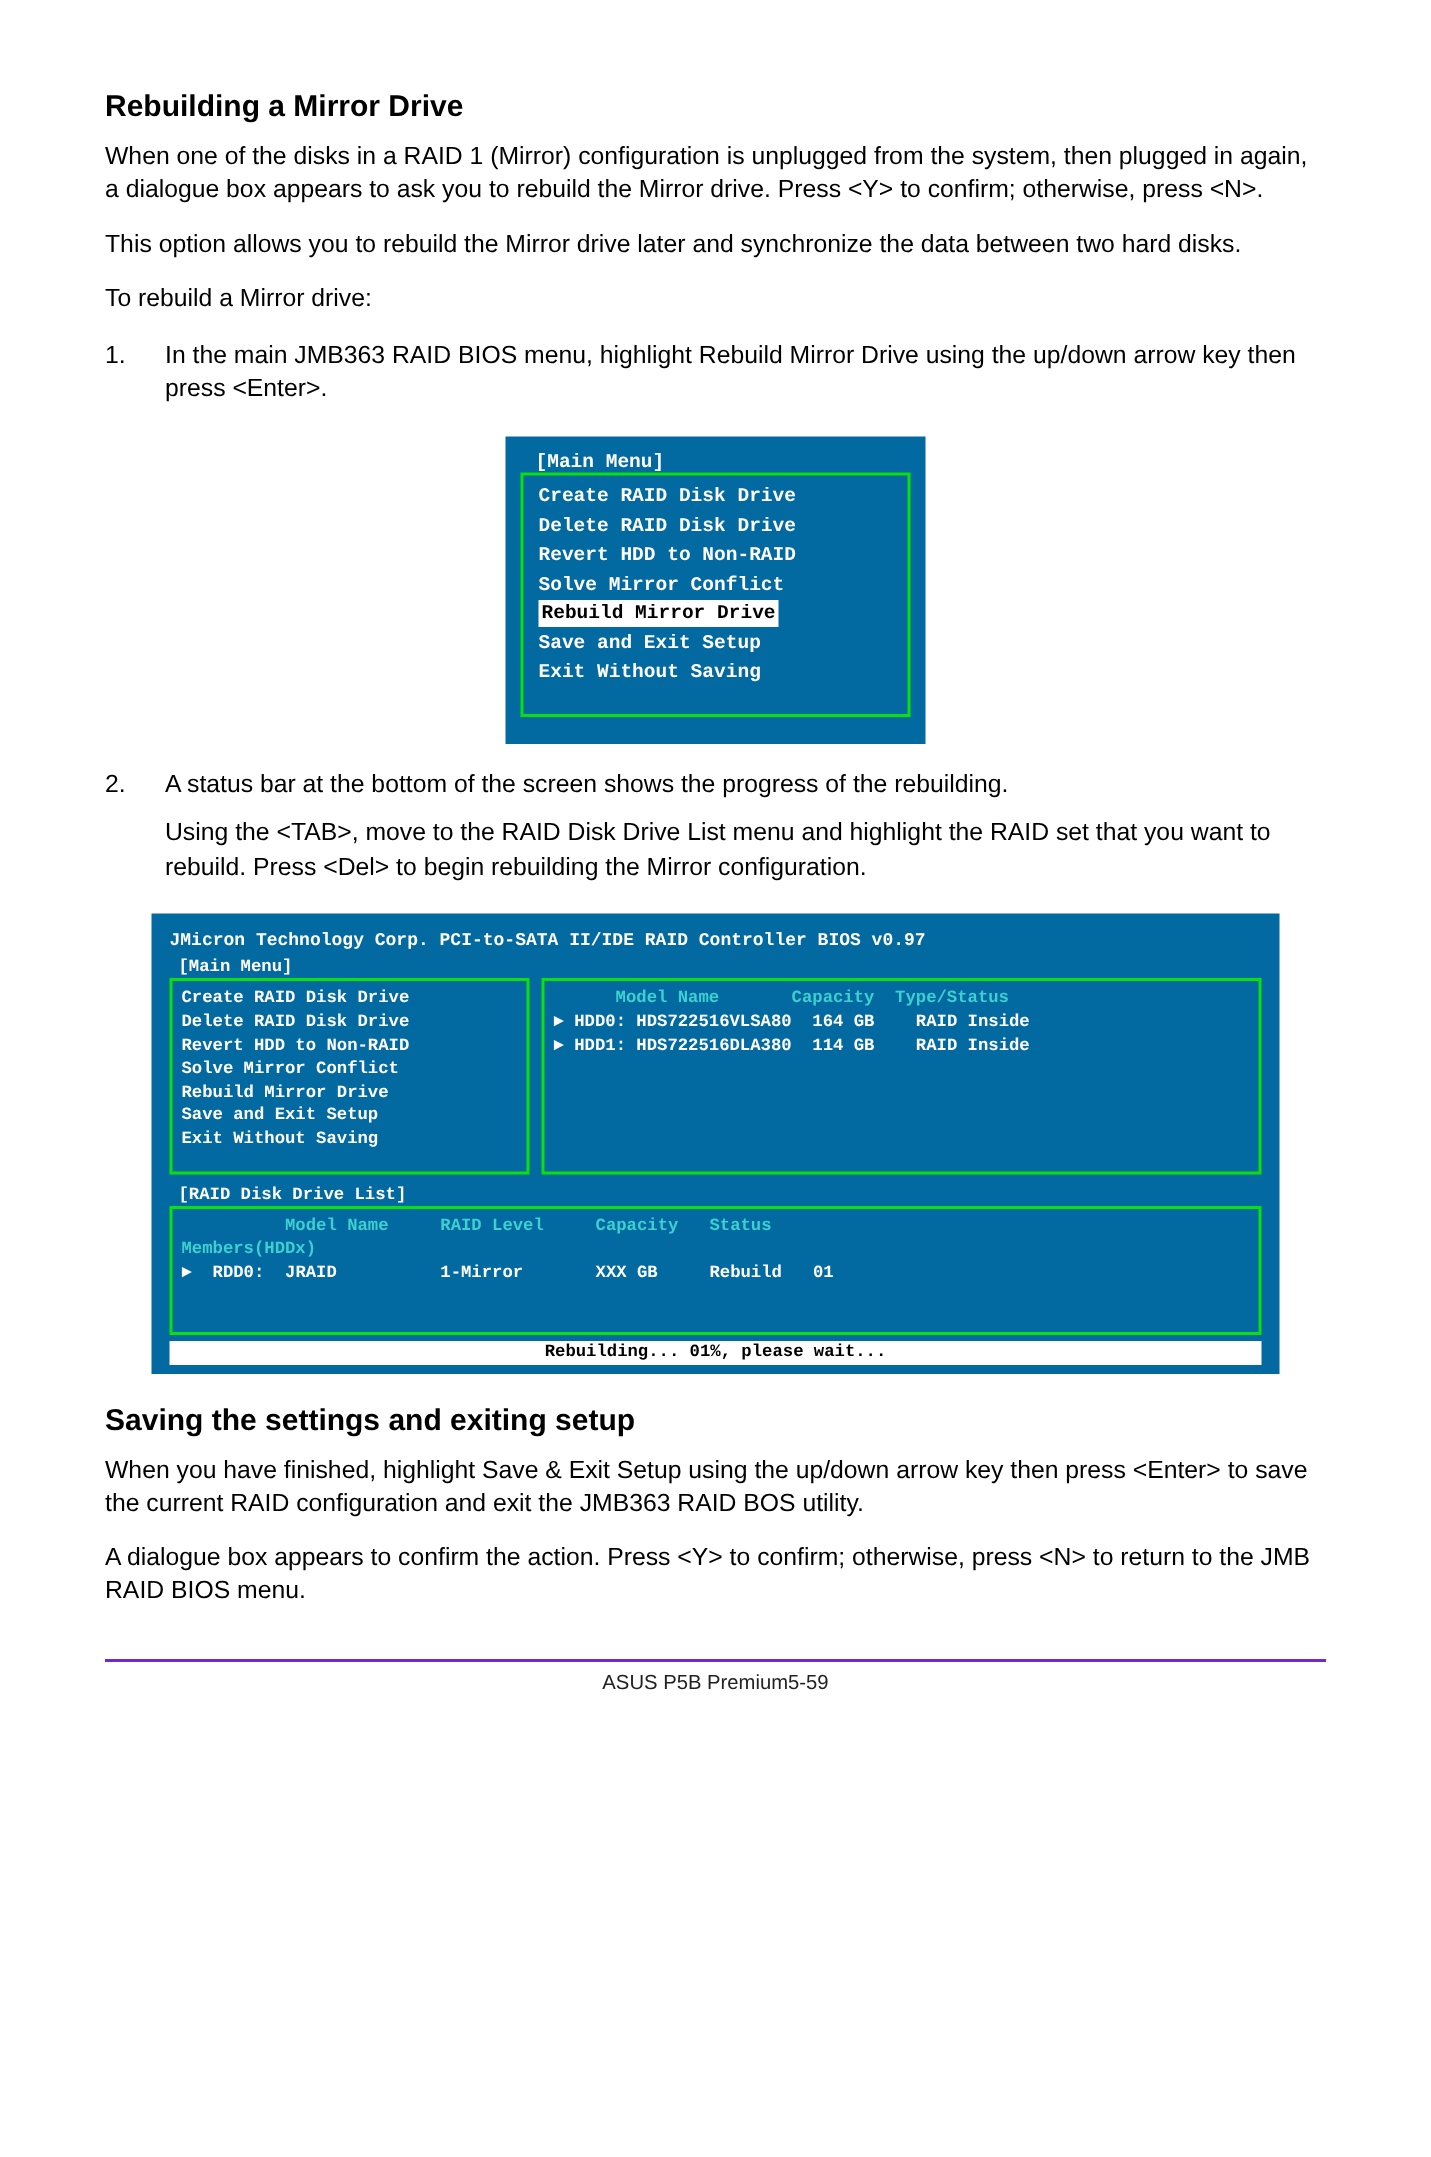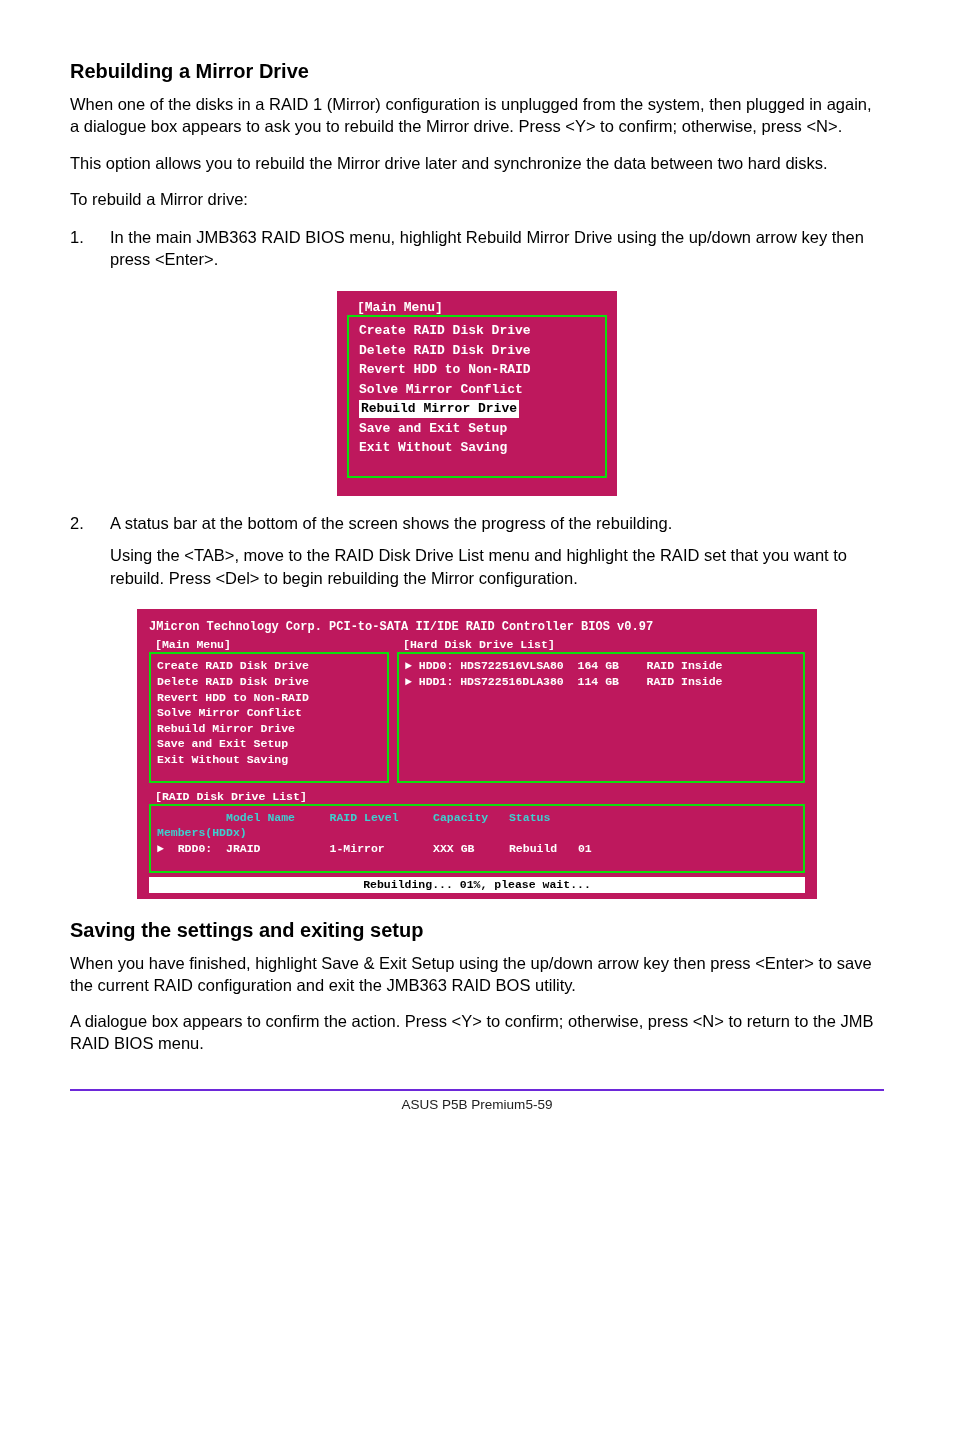--- a/index.html
+++ b/index.html
@@ -44,34 +44,34 @@
       width: 40px;
       flex-shrink: 0;
     }
     ol li .content {
       flex: 1;
     }
     ol li .content p {
       margin-bottom: 10px;
     }
     .bios-box {
-      background: #be185d;
+      background: #0369a1;
       color: #fff;
       font-family: "Courier New", monospace;
       font-size: 13px;
       font-weight: bold;
       padding: 8px 10px 18px 10px;
       margin: 10px auto 16px auto;
       line-height: 1.35;
     }
     .bios-small {
       width: 280px;
     }
     .bios-large {
-      width: 680px;
+      width: 752px;
       font-size: 11.5px;
       padding: 10px 12px 6px 12px;
     }
     .menu-label {
       color: #fff;
       margin-bottom: -1px;
       padding-left: 10px;
     }
     .menu-frame {
       border: 2px solid #0ce00c;
@@ -122,21 +122,21 @@
     }
     .cyan {
       color: #3dd0d0;
     }
     .whiterow {
       color: #fff;
       white-space: pre;
     }
     .raid-list-panel {
       border: 2px solid #0ce00c;
-      padding: 4px 6px 15px 6px;
+      padding: 4px 6px 32px 6px;
       margin-bottom: 4px;
     }
     .raid-list-title {
       padding-left: 6px;
       margin-bottom: -1px;
     }
     .status-line {
       background: #fff;
       color: #000;
       text-align: center;
@@ -196,34 +196,34 @@
       <p>Using the &lt;TAB&gt;, move to the RAID Disk Drive List menu and highlight the RAID set that you want to rebuild. Press &lt;Del&gt; to begin rebuilding the Mirror configuration.</p>
     </div>
   </li>
 </ol>
 
 <div class="bios-box bios-large">
   <div class="bios-header">JMicron Technology Corp. PCI-to-SATA II/IDE RAID Controller BIOS v0.97</div>
 
   <div class="panel-title-row">
     <div class="panel-title-left">[Main Menu]</div>
-    <div class="panel-title-right">[Hard Disk Drive List]</div>
   </div>
 
   <div class="panel-row">
     <div class="left-panel">
       <div class="whiterow">Create RAID Disk Drive</div>
       <div class="whiterow">Delete RAID Disk Drive</div>
       <div class="whiterow">Revert HDD to Non-RAID</div>
       <div class="whiterow">Solve Mirror Conflict</div>
       <div class="whiterow">Rebuild Mirror Drive</div>
       <div class="whiterow">Save and Exit Setup</div>
       <div class="whiterow">Exit Without Saving</div>
     </div>
     <div class="right-panel">
+      <div class="cyan whiterow" style="color:#3dd0d0">      Model Name       Capacity  Type/Status</div>
       <div class="whiterow"><span class="arrow">► </span><span>HDD0: HDS722516VLSA80  164 GB    RAID Inside</span></div>
       <div class="whiterow"><span class="arrow">► </span><span>HDD1: HDS722516DLA380  114 GB    RAID Inside</span></div>
     </div>
   </div>
 
   <div class="raid-list-title">[RAID Disk Drive List]</div>
   <div class="raid-list-panel">
     <div class="whiterow" style="color:#3dd0d0">          Model Name     RAID Level     Capacity   Status</div>
     <div class="whiterow" style="color:#3dd0d0">Members(HDDx)</div>
     <div class="whiterow"><span class="arrow">►</span><span>  RDD0:  JRAID          1-Mirror       XXX GB     Rebuild   01</span></div>

